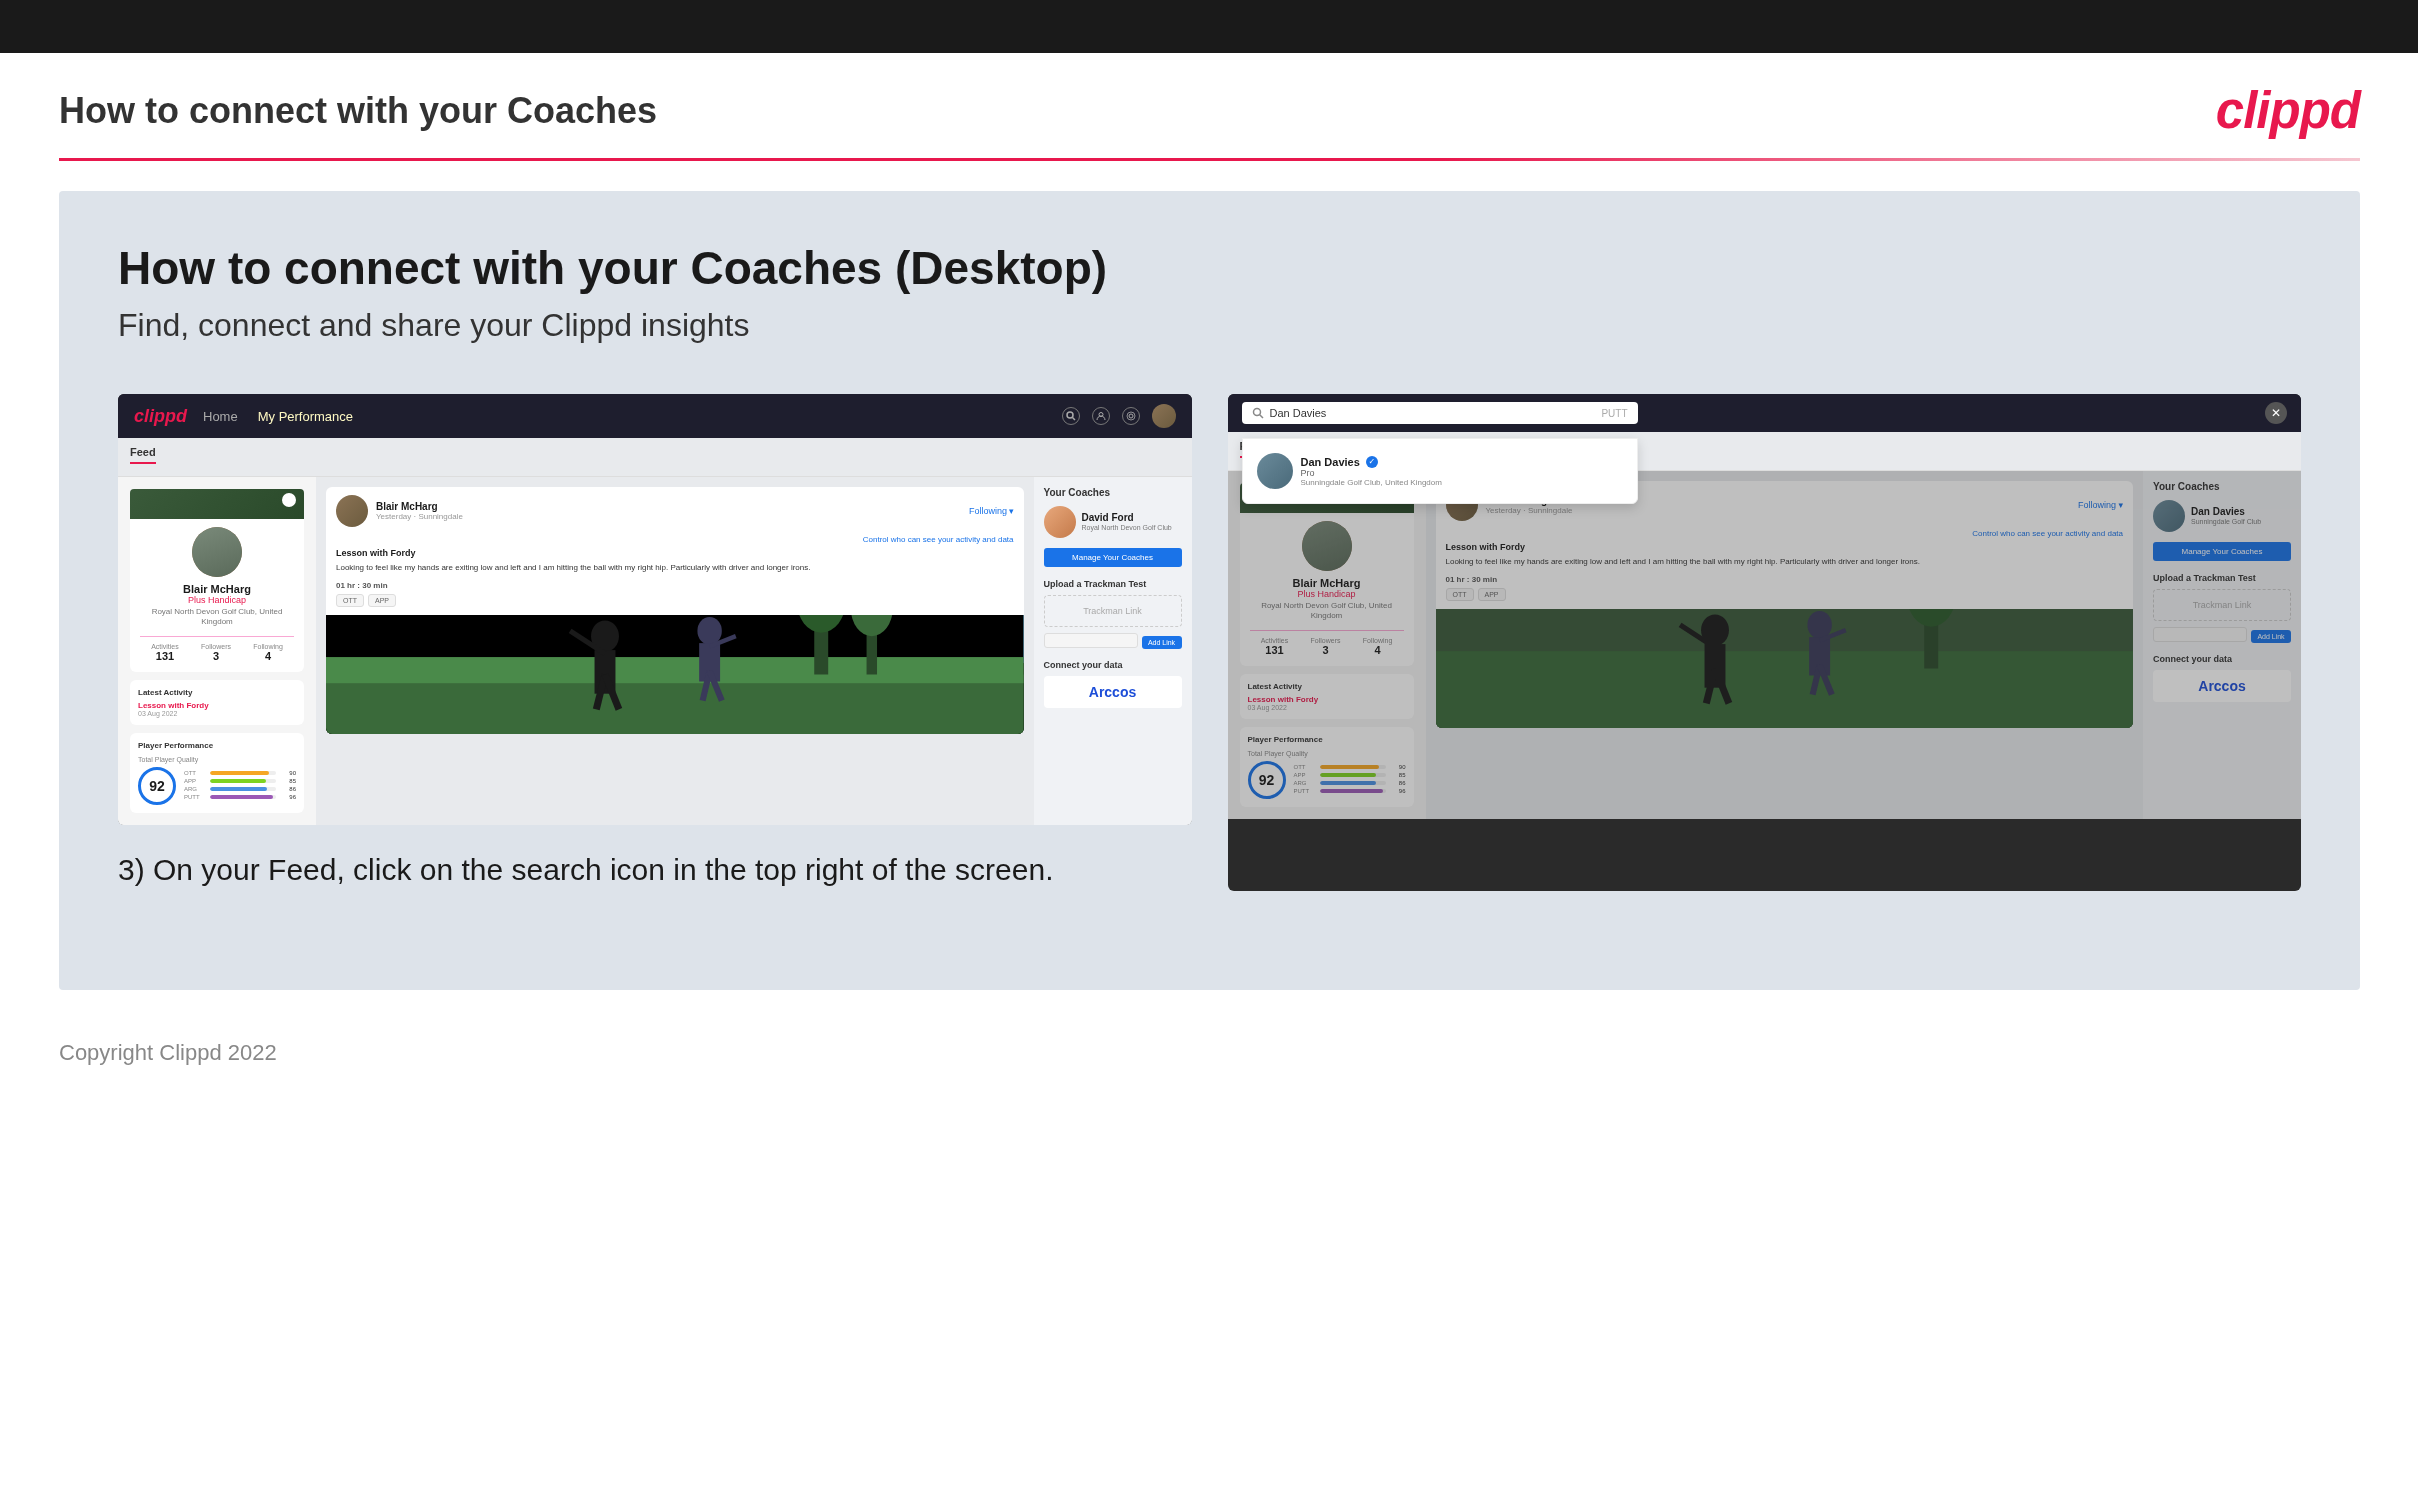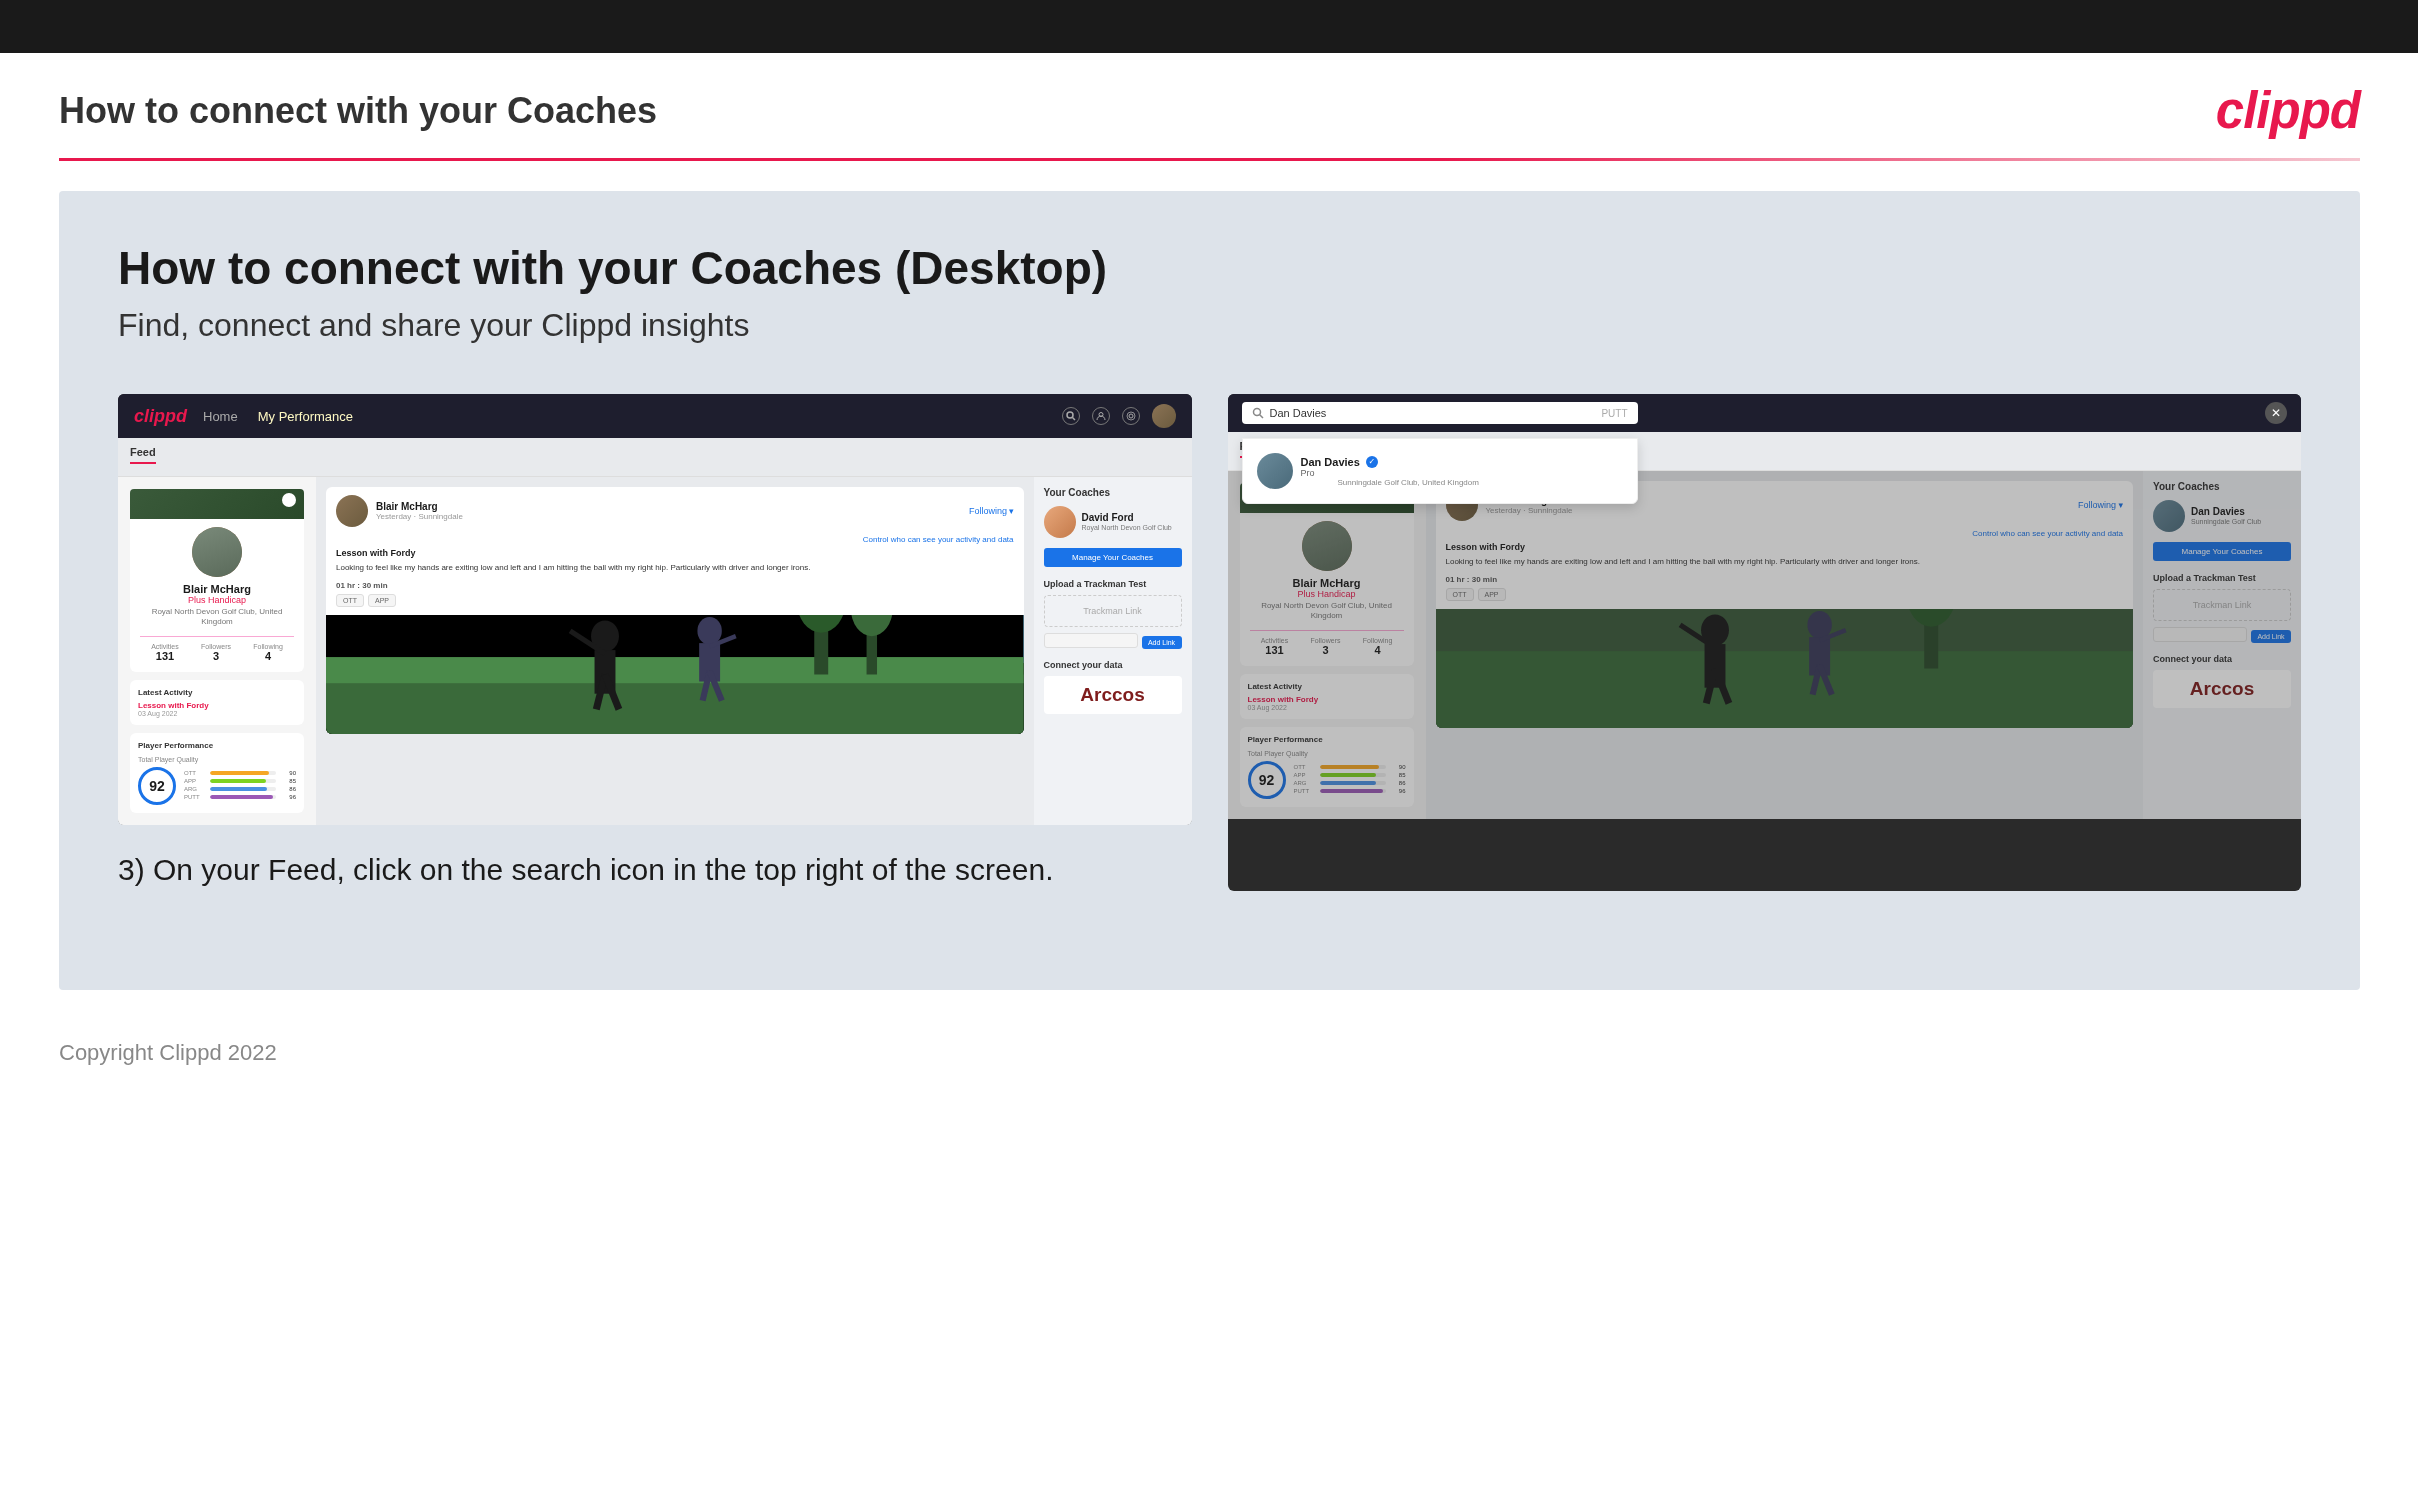--- a/index.html
+++ b/index.html
@@ -473,23 +473,23 @@
     }
     .connect-title {
       font-size: 9px;
       font-weight: 700;
       color: #333;
       margin-bottom: 6px;
       clear: both;
       margin-top: 8px;
     }
     .arccos-logo {
-      font-size: 19px;
-      font-weight: 700;
-      color: #7f1d1d;
+      font-size: 14px;
+      font-weight: 700;
+      color: #1d4ed8;
       text-align: center;
       padding: 8px;
       background: #fff;
       border-radius: 4px;
     }
     .search-bar-top {
       background: #1e1e2e;
       padding: 8px 14px;
       display: flex;
       align-items: center;
@@ -561,21 +561,20 @@
       font-weight: 700;
       color: #1a1a1a;
     }
     .result-role {
       font-size: 9px;
       color: #666;
     }
     .result-club {
       font-size: 8px;
       color: #888;
-      margin-left: 37px;
     }
     .result-verified {
       width: 12px;
       height: 12px;
       background: #1a73e8;
       border-radius: 50%;
       display: inline-flex;
       align-items: center;
       justify-content: center;
       color: #fff;

